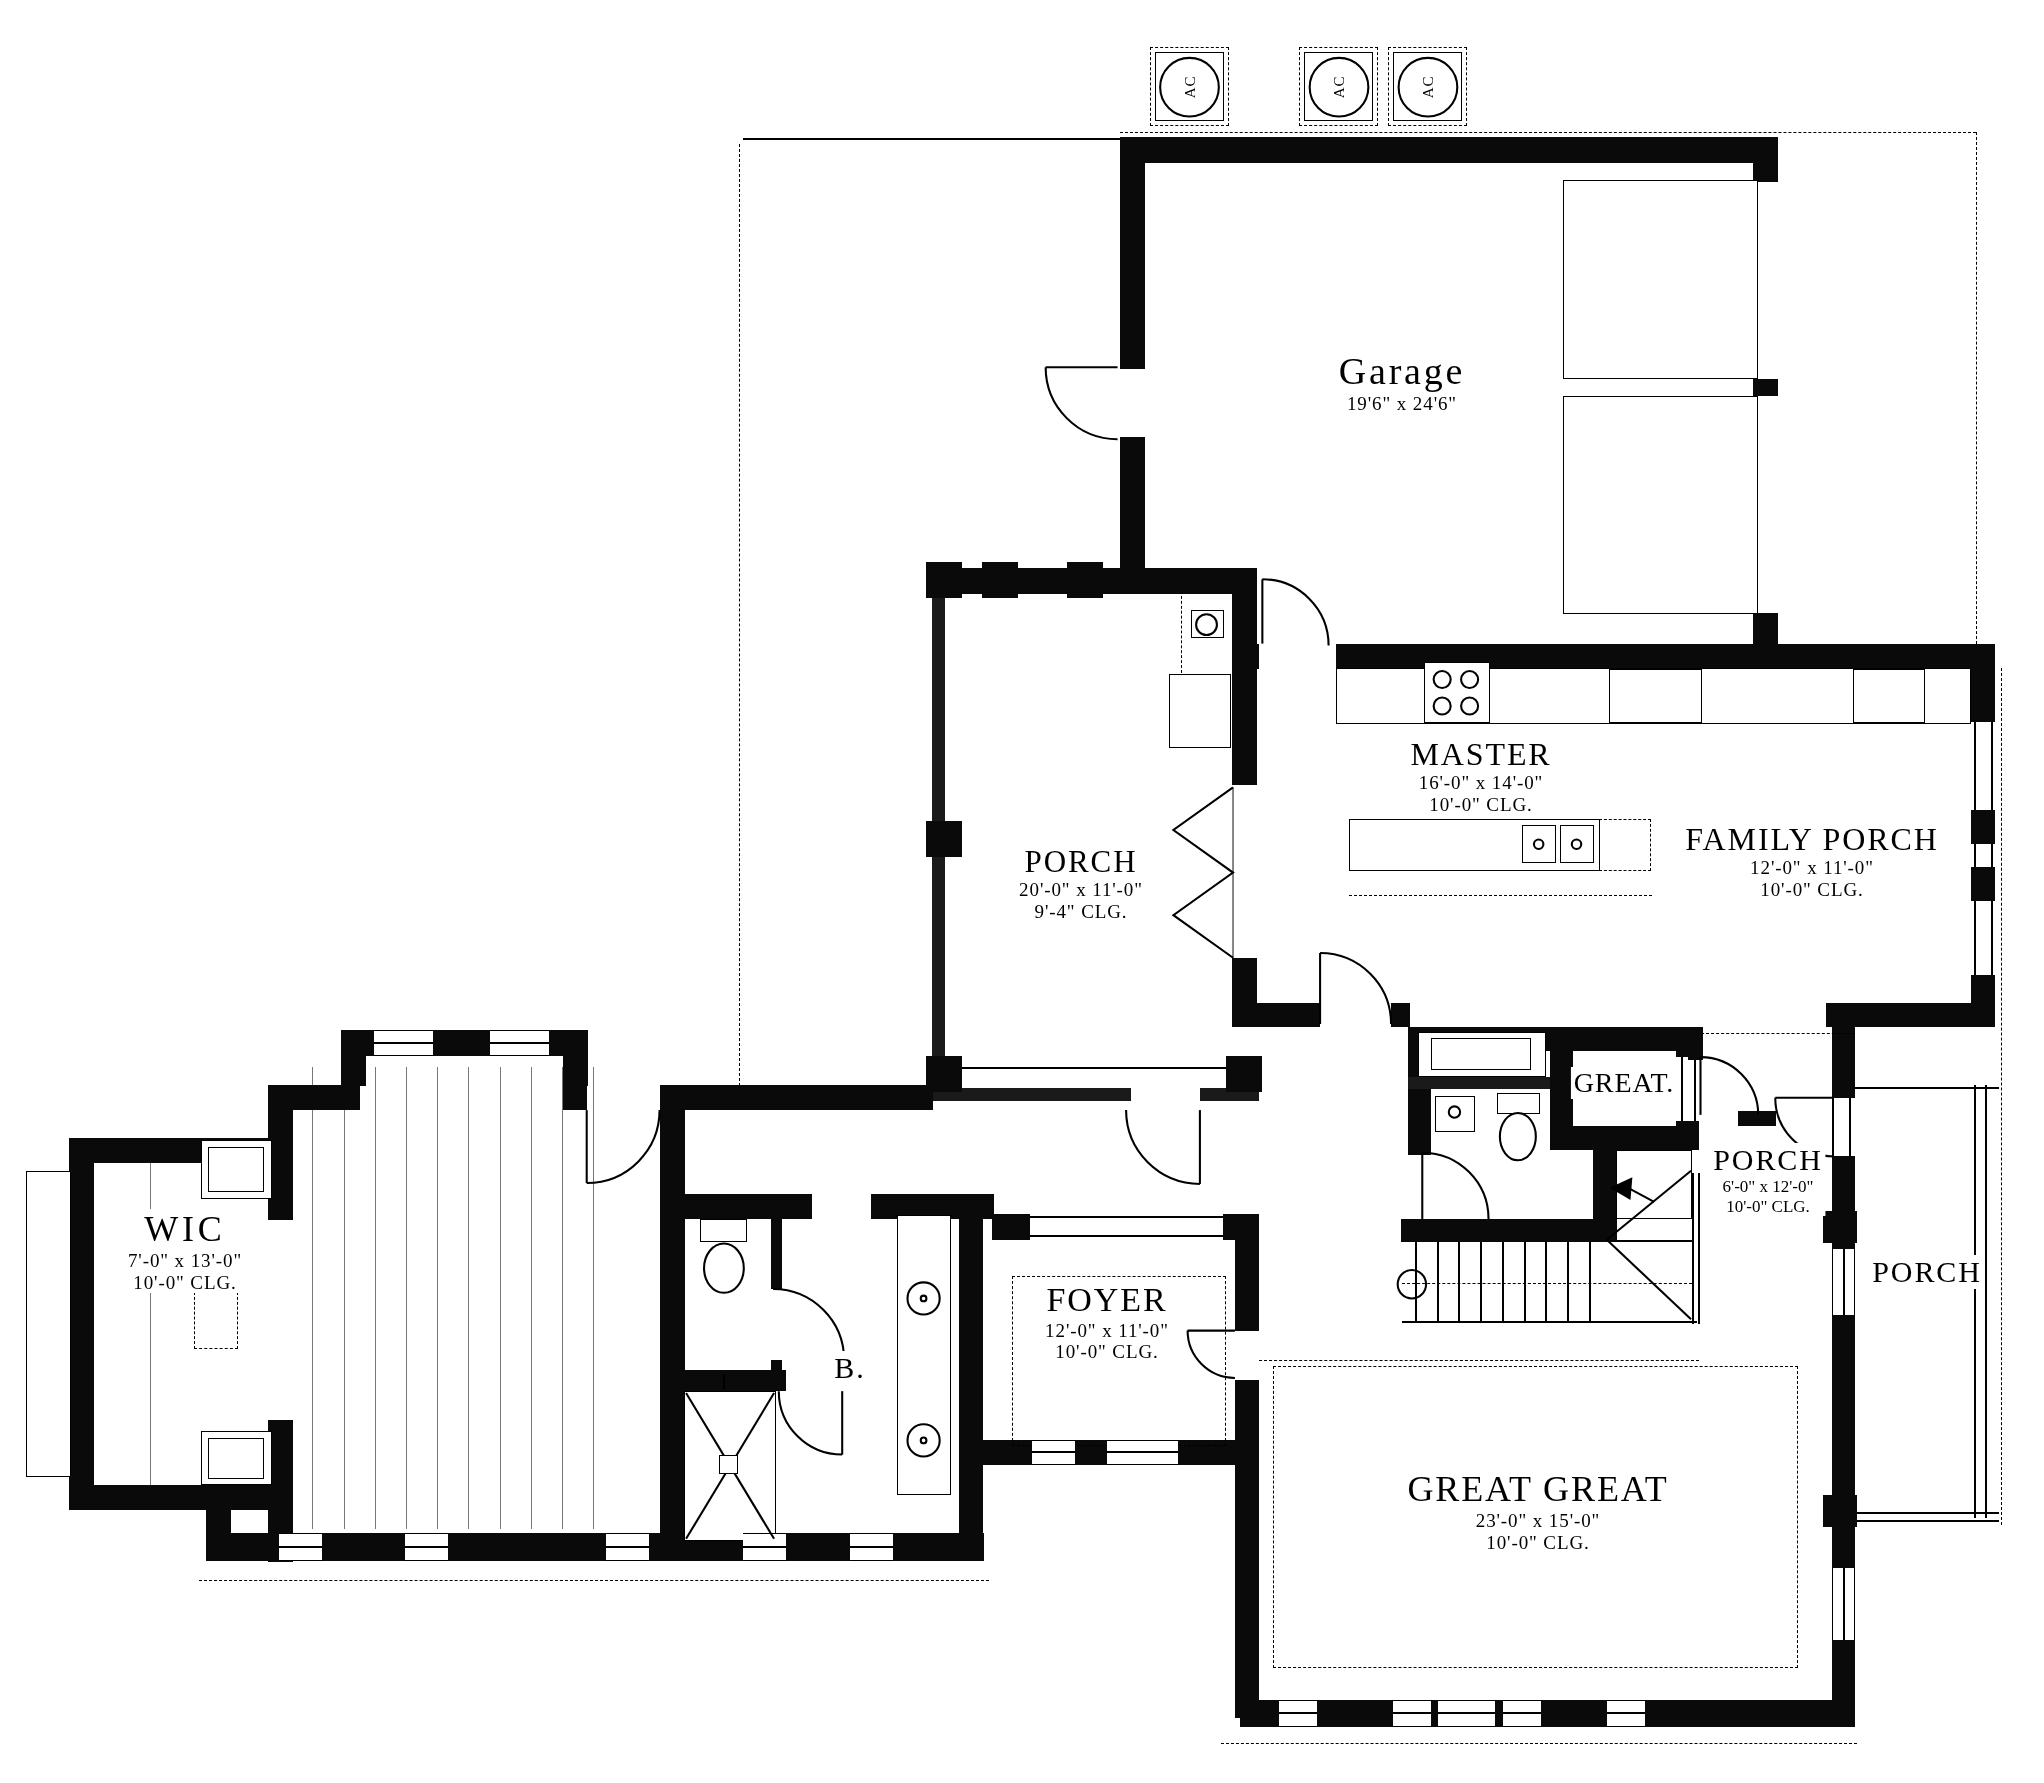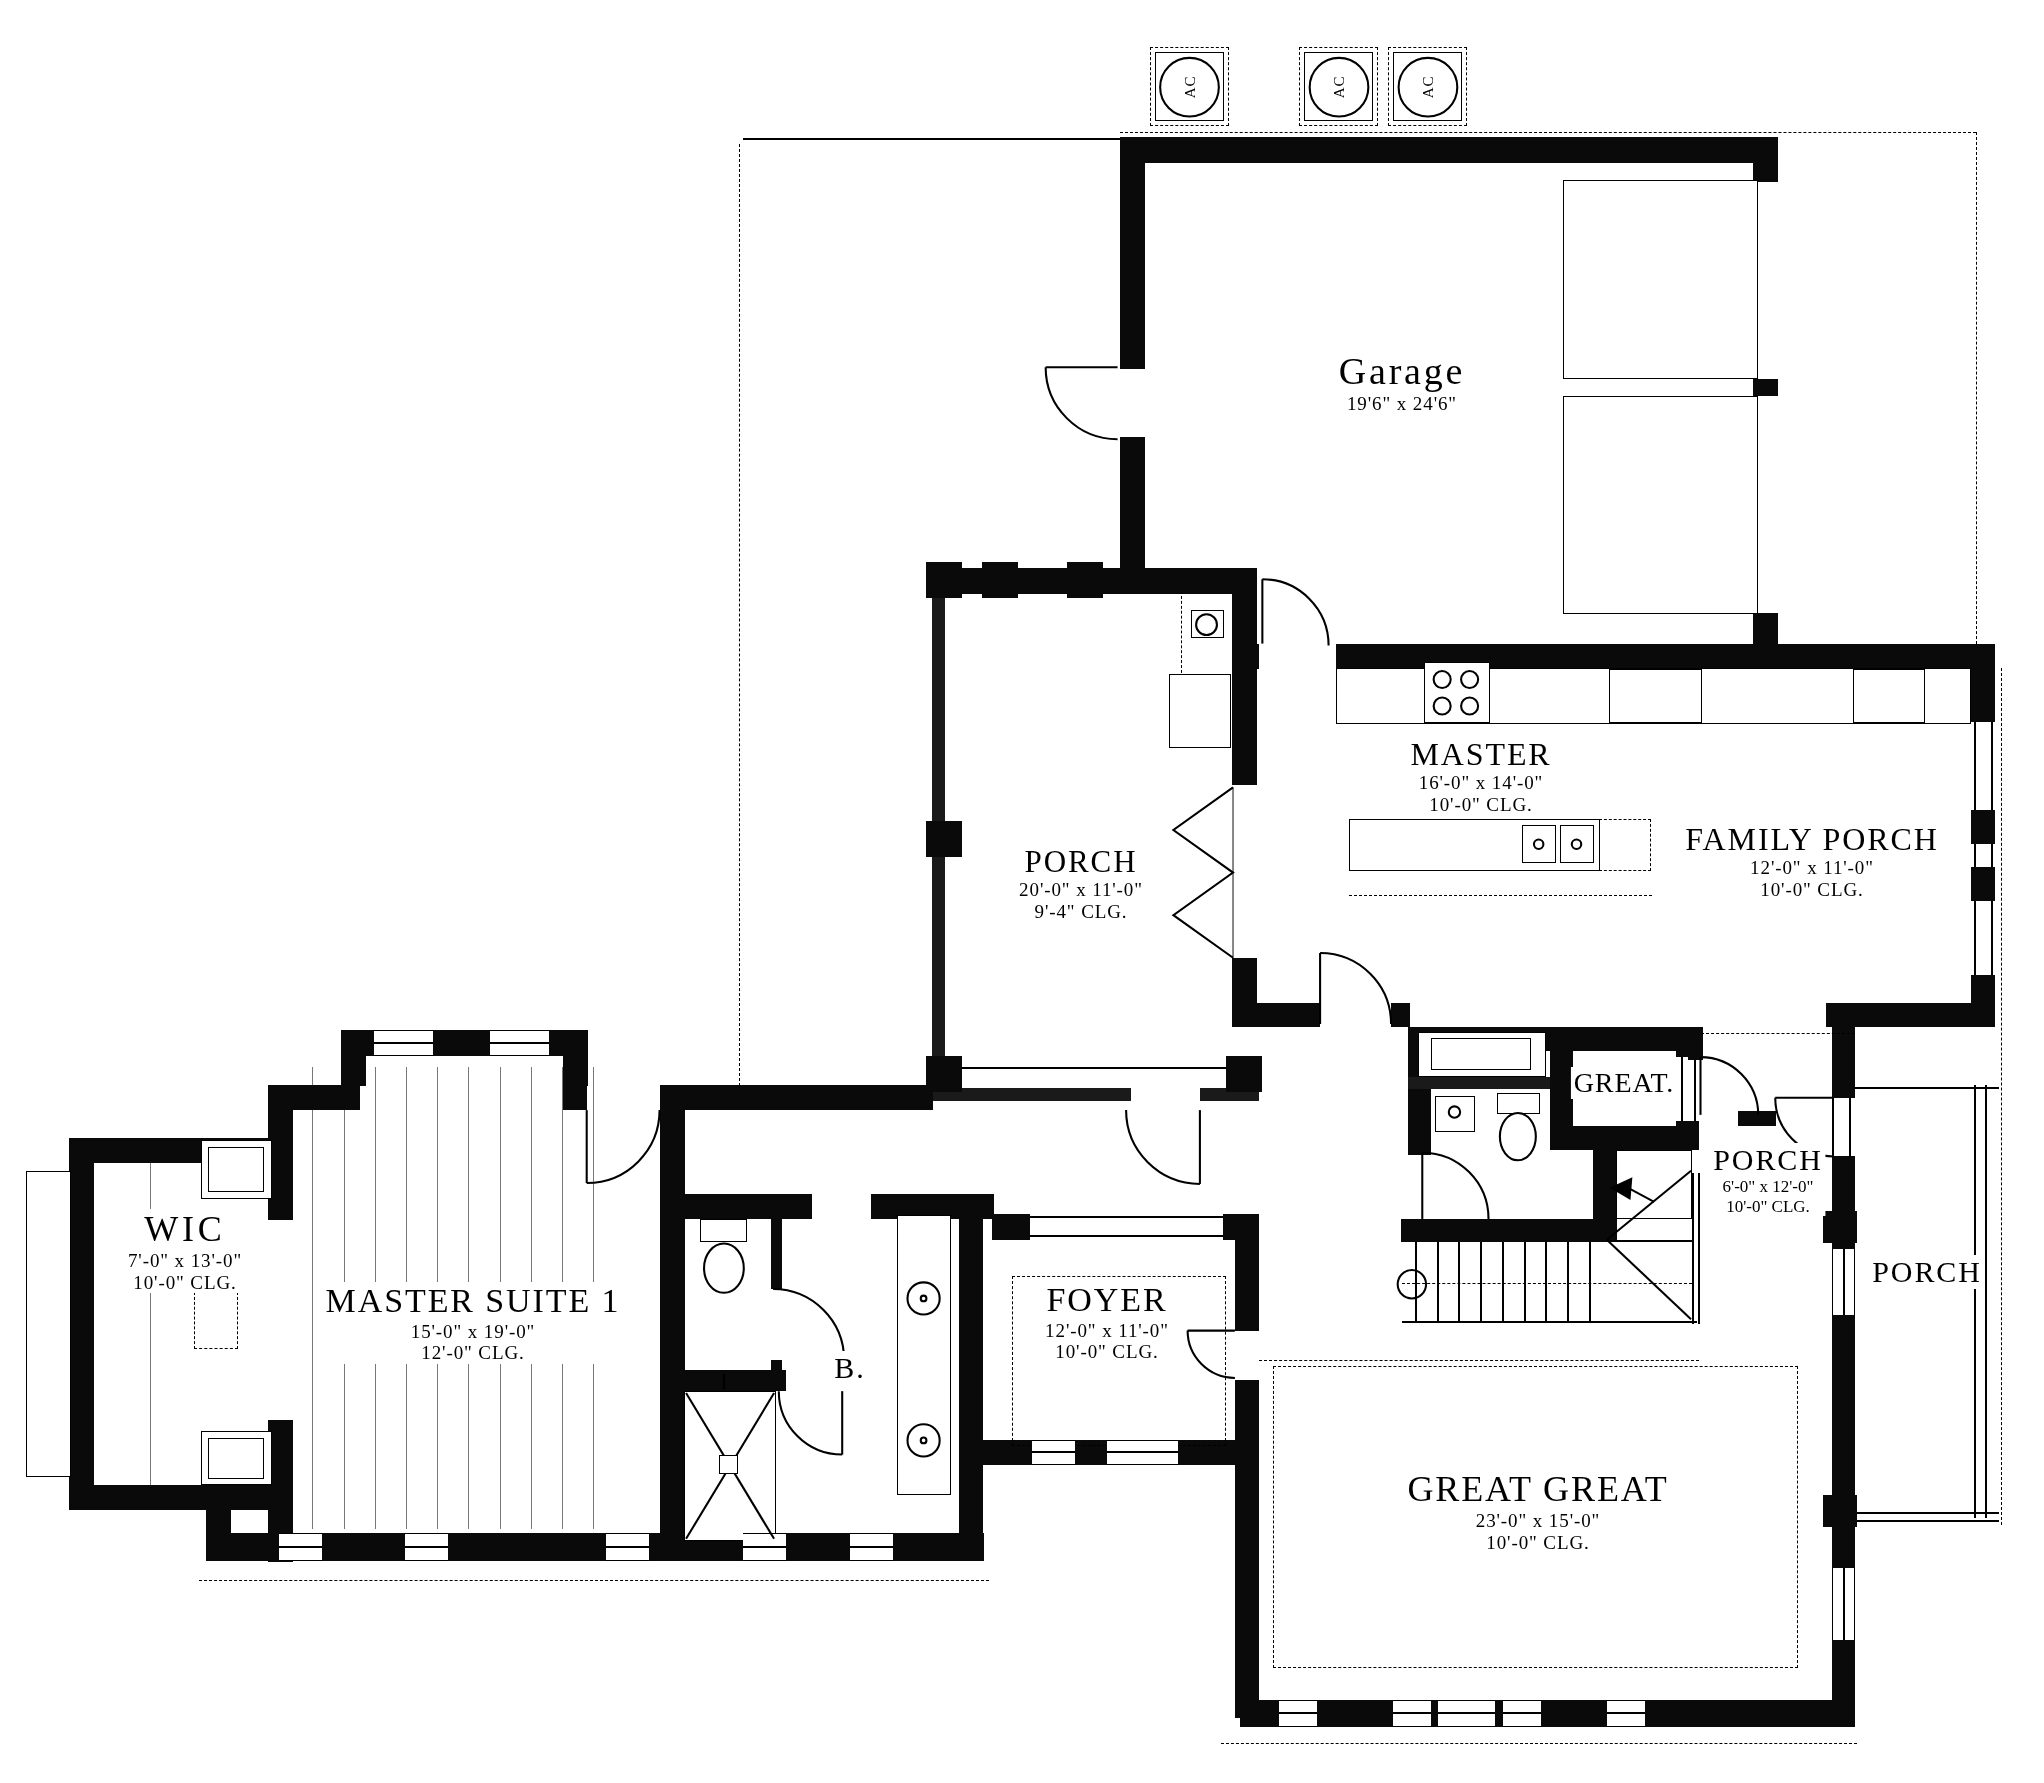--- a/index.html
+++ b/index.html
@@ -332,25 +332,20 @@
     <span class="dm">12'-0" x 11'-0"</span>
     <span class="dm">10'-0" CLG.</span>
   </div>
 
   <div class="lbl" style="left:1081px;top:844px;">
     <span class="nm" style="font-size:31px;">PORCH</span>
     <span class="dm">20'-0" x 11'-0"</span>
     <span class="dm">9'-4" CLG.</span>
   </div>
 
-  <div class="lbl" style="left:473px;top:1282px;">
-    <span class="nm" style="font-size:34px;">MASTER SUITE 1</span>
-    <span class="dm">15'-0" x 19'-0"</span>
-    <span class="dm">12'-0" CLG.</span>
-  </div>
 
   <div class="lbl" style="left:185px;top:1209px;">
     <span class="nm" style="font-size:36px;letter-spacing:3.8px;">WIC</span>
     <span class="dm">7'-0" x 13'-0"</span>
     <span class="dm">10'-0" CLG.</span>
   </div>
 
   <div class="lbl" style="left:1107px;top:1281px;">
     <span class="nm" style="font-size:34px;">FOYER</span>
     <span class="dm">12'-0" x 11'-0"</span>

